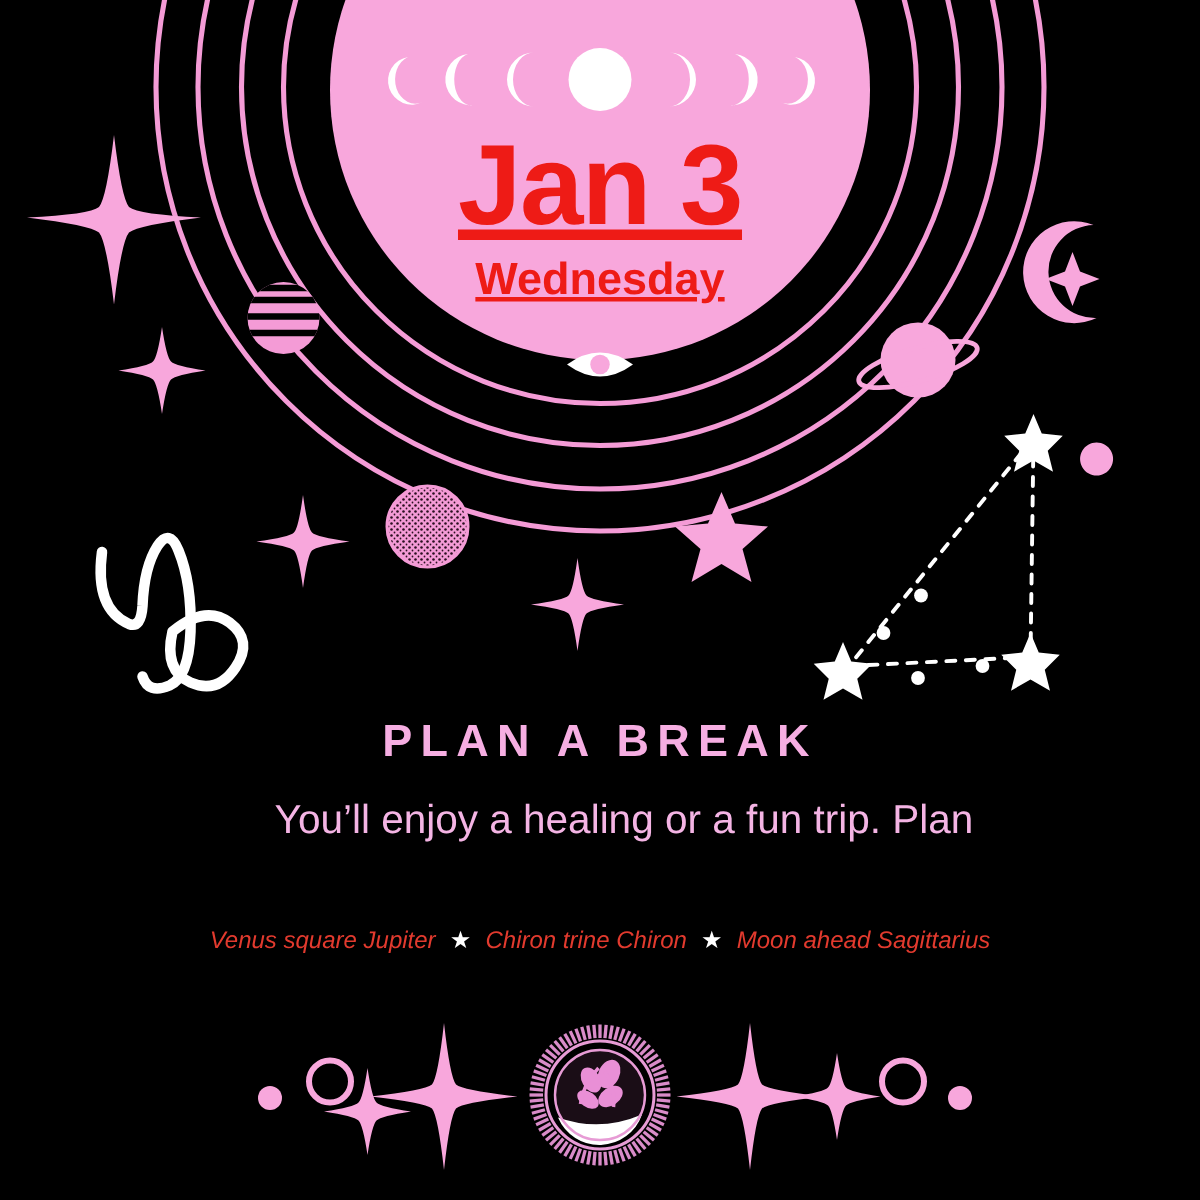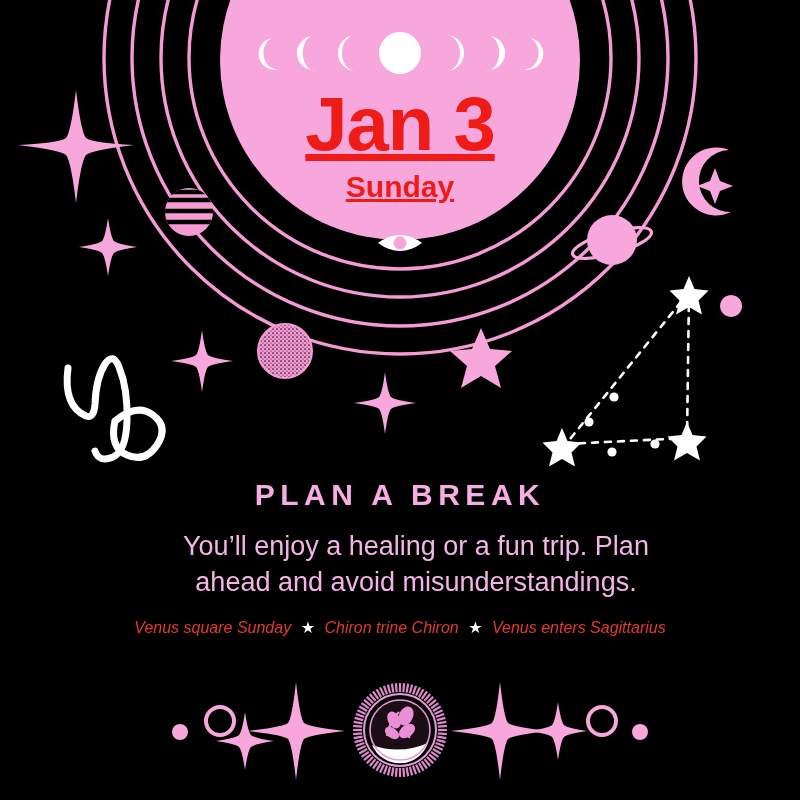--- a/index.html
+++ b/index.html
@@ -307,30 +307,29 @@
         <ellipse cx="407" cy="731" rx="6" ry="9" transform="rotate(55 407 731)"></ellipse>
         <ellipse cx="392" cy="733" rx="5" ry="8" transform="rotate(-55 392 733)"></ellipse>
         <path d="M399 712 q-10 10 -12 24" fill="none" stroke="#E98FD6" stroke-width="2.4"></path>
         <path d="M403 714 q8 12 6 24" fill="none" stroke="#E98FD6" stroke-width="2.4"></path>
       </g>
     </g>
   </svg>
 
   <div class="disc-text" id="date-title">Jan 3</div>
 
-  <div class="disc-text" id="date-weekday">Sunday</div>
+  <div class="disc-text" id="date-weekday">Wednesday</div>
 
   <div id="headline">PLAN A BREAK</div>
 
   <div id="body-copy">
     <span>You’ll enjoy a healing or a fun trip. Plan</span><br>
-    <span>ahead and avoid misunderstandings.</span>
   </div>
 
   <div id="transits">
-    <span>Venus square Sunday</span>
+    <span>Venus square Jupiter</span>
     <span class="sep">★</span>
     <span>Chiron trine Chiron</span>
     <span class="sep">★</span>
-    <span>Venus enters Sagittarius</span>
+    <span>Moon ahead Sagittarius</span>
   </div>
 
 </div>
 
 </body></html>

